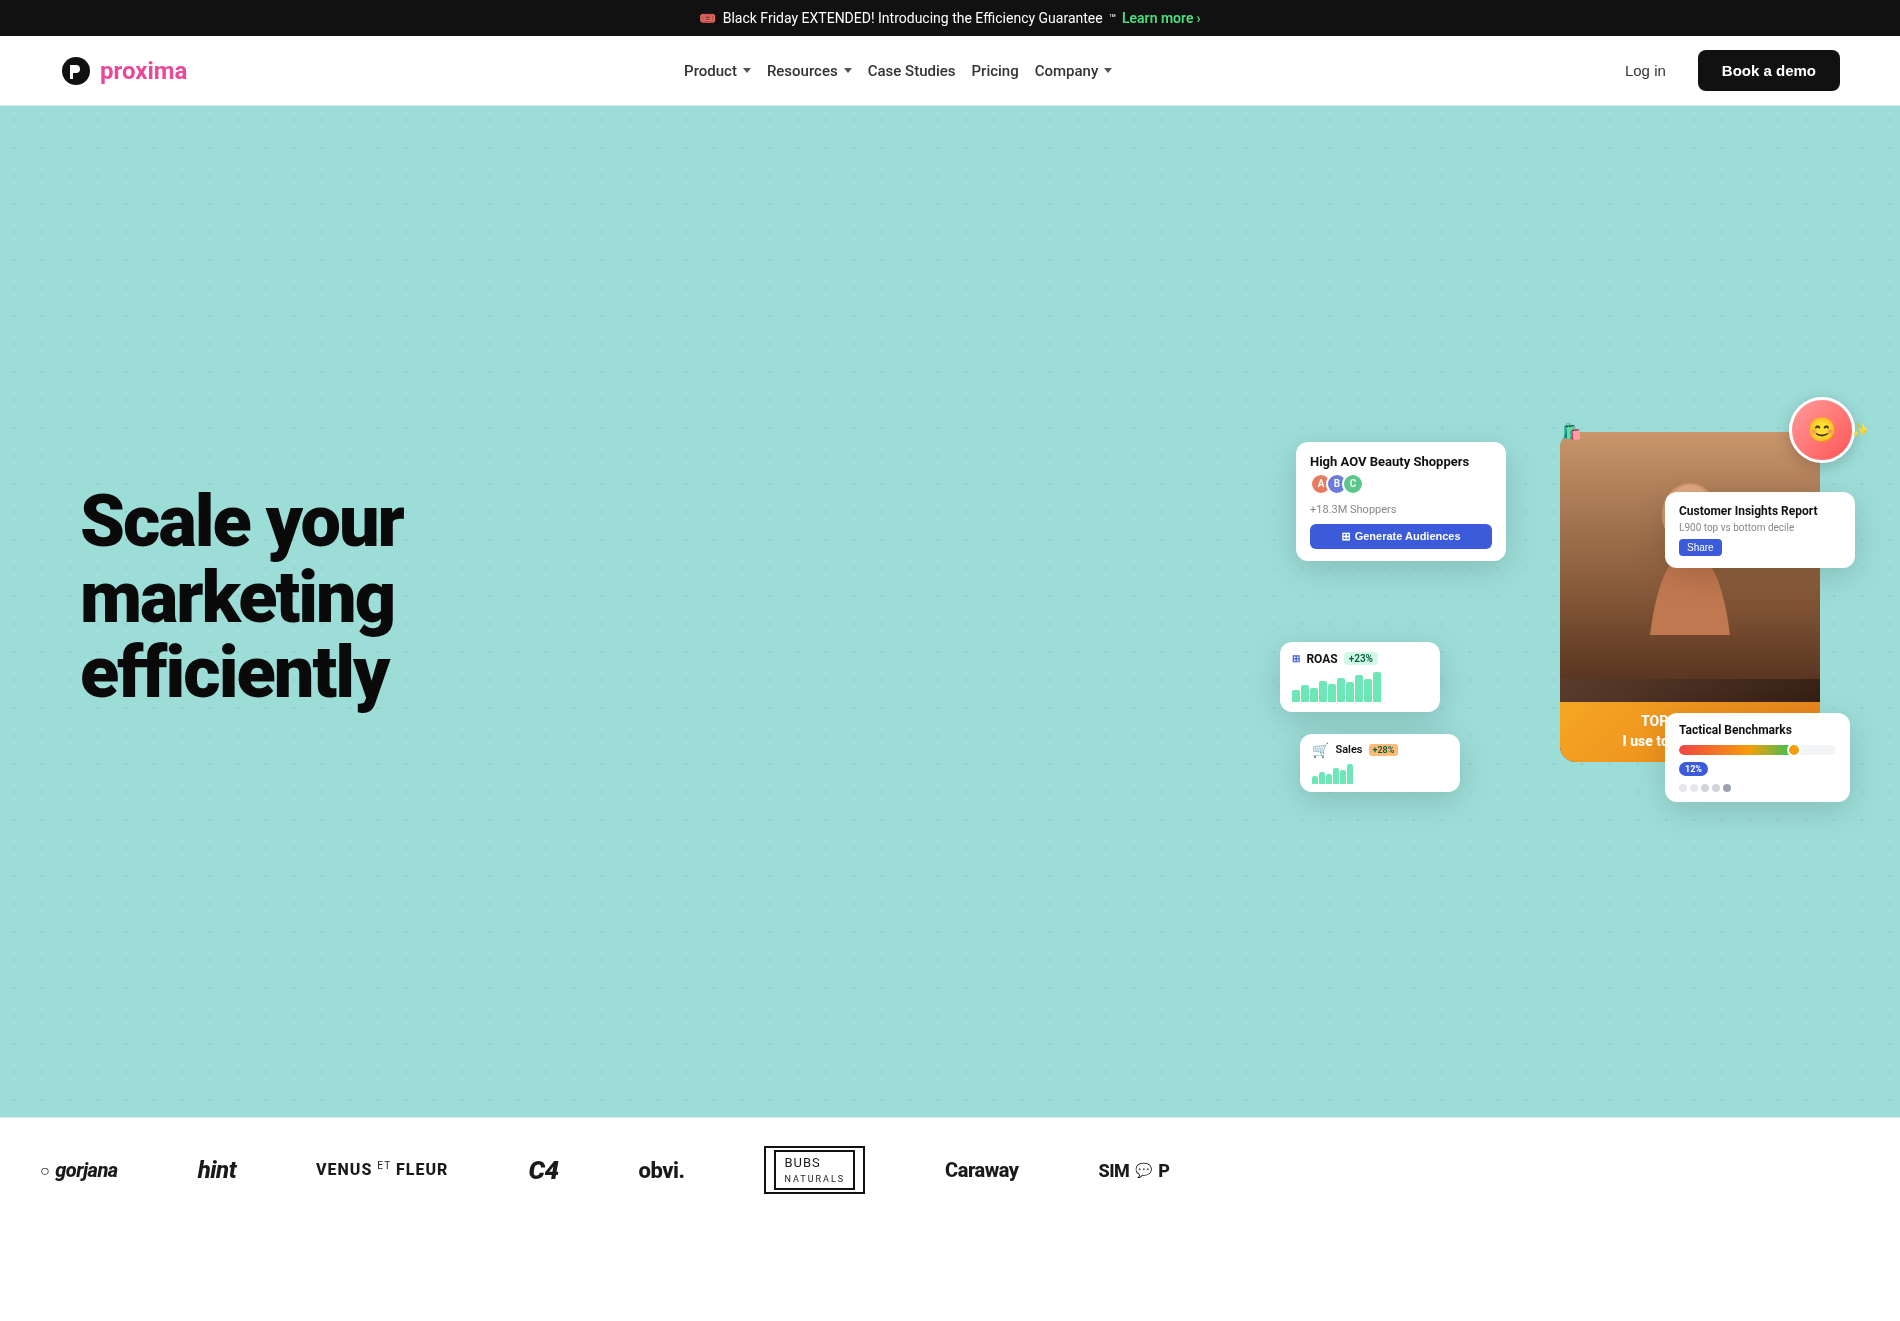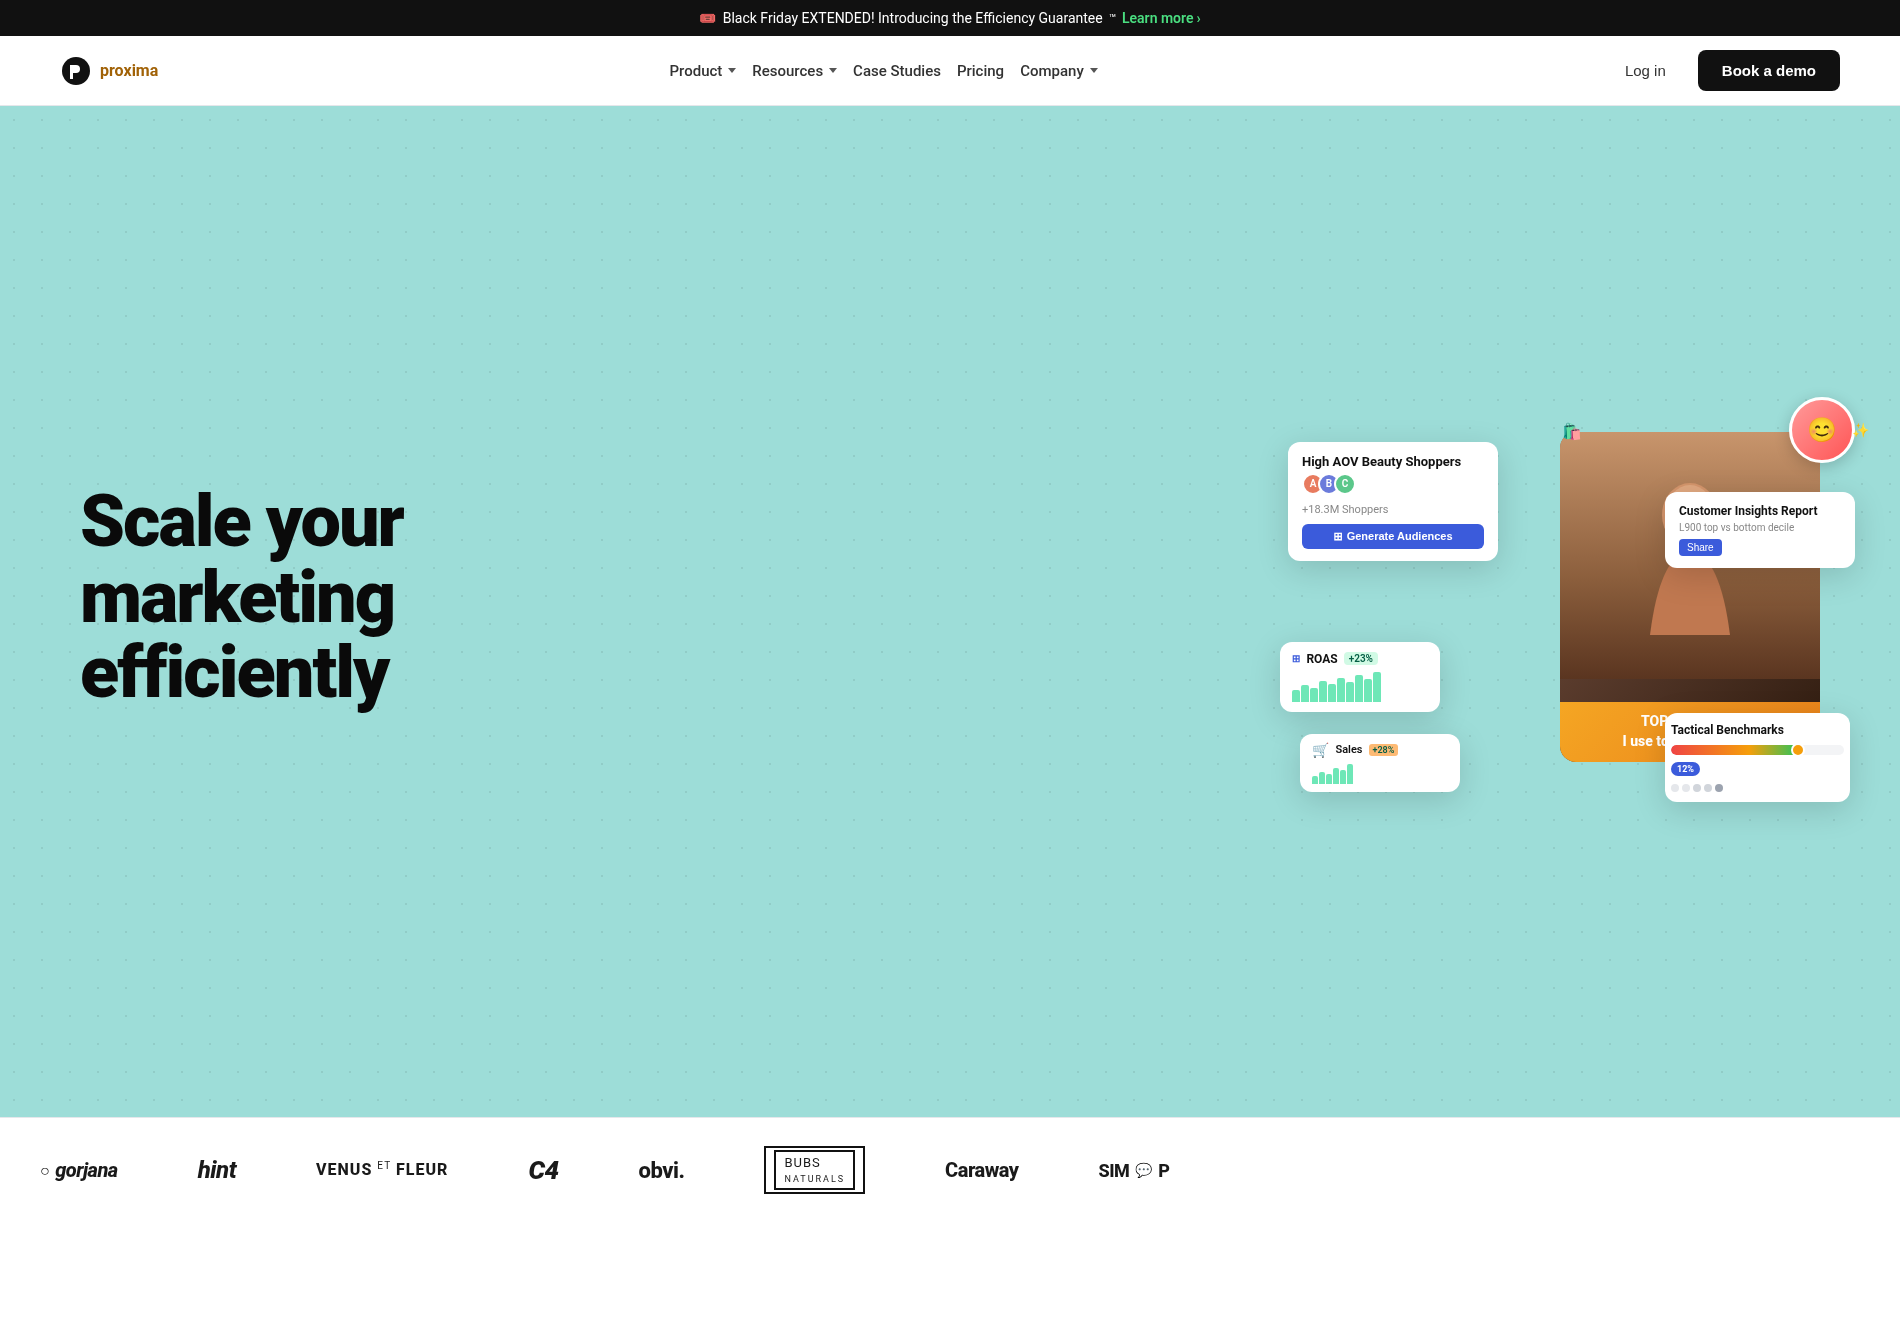--- a/index.html
+++ b/index.html
@@ -36,23 +36,23 @@
       align-items: center;
       justify-content: space-between;
       position: sticky;
       top: 0;
       z-index: 100;
     }
     .nav-logo {
       display: flex;
       align-items: center;
       gap: 8px;
-      font-size: 16px;
+      font-size: 24px;
       font-weight: 700;
-      color: #a16207;
+      color: #ec4899;
       text-decoration: none;
       justify-content: center;
     }
     .nav-links {
       display: flex;
       align-items: center;
       gap: 16px;
       list-style: none;
     }
     .nav-links li a {
@@ -204,21 +204,21 @@
     .ui-card {
       position: absolute;
       background: #fff;
       border-radius: 12px;
       padding: 12px 14px;
       box-shadow: 0 8px 32px rgba(0,0,0,0.15);
       font-size: 12px;
     }
 
     .card-audience {
-      left: 8px;
+      left: 16px;
       top: 30px;
       width: 210px;
     }
     .card-audience .card-title {
       font-weight: 700;
       font-size: 13px;
       color: #111;
       margin-bottom: 4px;
     }
     .card-audience .card-sub {
@@ -347,21 +347,21 @@
       font-size: 9px;
       font-weight: 600;
       padding: 1px 4px;
       border-radius: 3px;
     }
 
     .card-benchmarks {
       right: -10px;
       bottom: 40px;
       width: 185px;
-      padding: 10px 6px;
+      padding: 10px 14px;
     }
     .bench-title {
       font-weight: 700;
       font-size: 12px;
       color: #111;
       margin-bottom: 8px;
     }
     .bench-badge {
       background: #3b5bdb;
       color: #fff;

